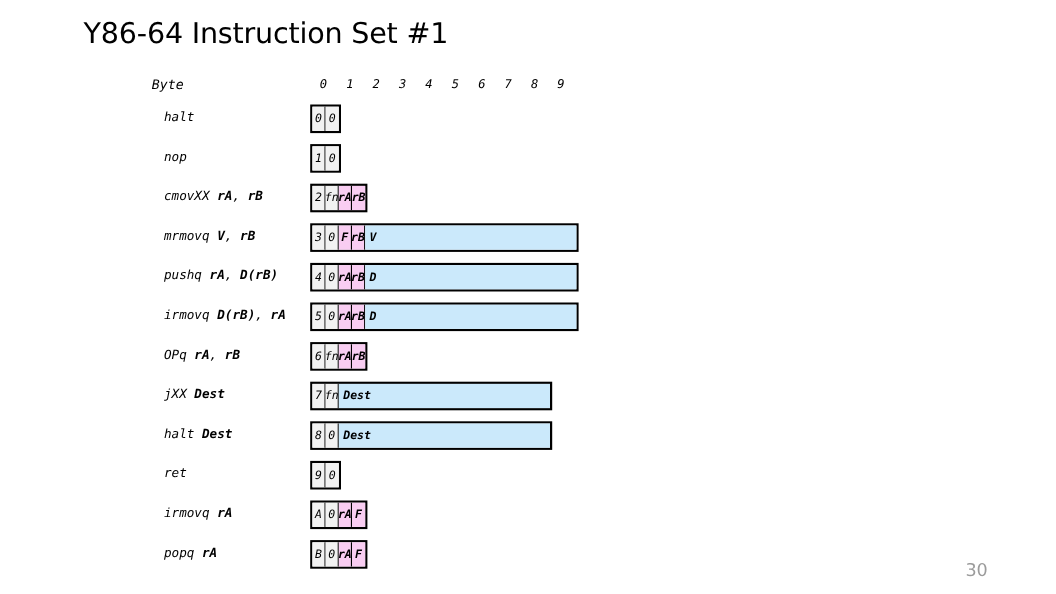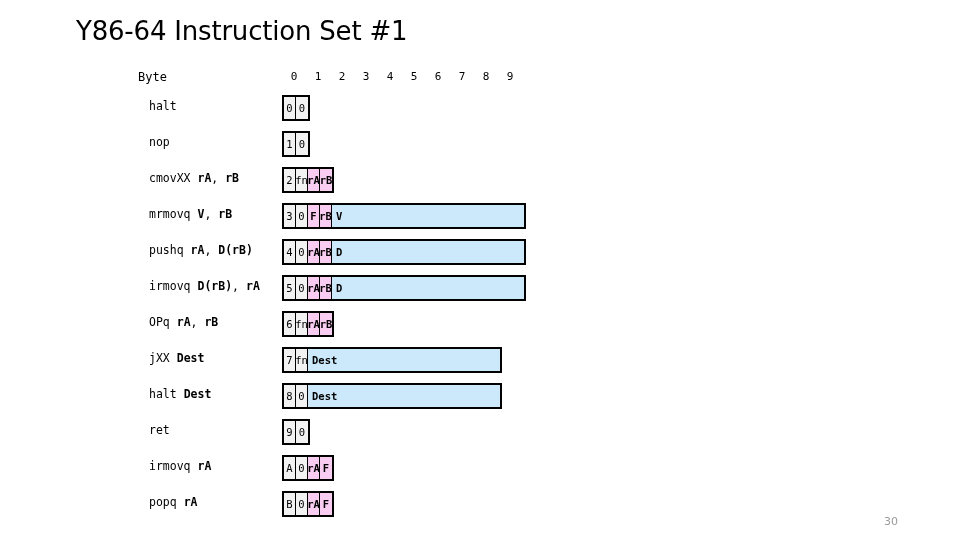--- a/index.html
+++ b/index.html
@@ -29,20 +29,21 @@
     margin-left: 20px;
   }
 
   
   #diagram {
     position: absolute;
     left: 0;
     top: 0;
     width: 864px;
     height: 540px;
+    font-style: italic;
   }
 
   .ruler-label {
     position: absolute;
     left: 138px;
     top: 70px;
     font-family: "DejaVu Sans Mono", monospace;
     font-size: 12px;
     color: #000000;
   }
@@ -105,21 +106,21 @@
   .cell.nibble { width: 12px; background: #f2f2f2; }
   .cell.reg    { width: 12px; background: #f9cdf2; font-weight: 700; }
   .cell.wide   { background: #cbe9fb; font-weight: 700;
                  justify-content: flex-start; padding-left: 4px; }
 
   #page-number {
     position: absolute;
     right: 62px;
     bottom: 12px;
     font-family: "DejaVu Sans", sans-serif;
-    font-size: 11px;
+    font-size: 16px;
     color: #9b9b9b;
   }
 </style>
 </head>
 <body>
 
 <div id="slide-title">Y86-64 Instruction Set #1</div>
 
 <div id="diagram">
   <div class="ruler-label">Byte</div>

